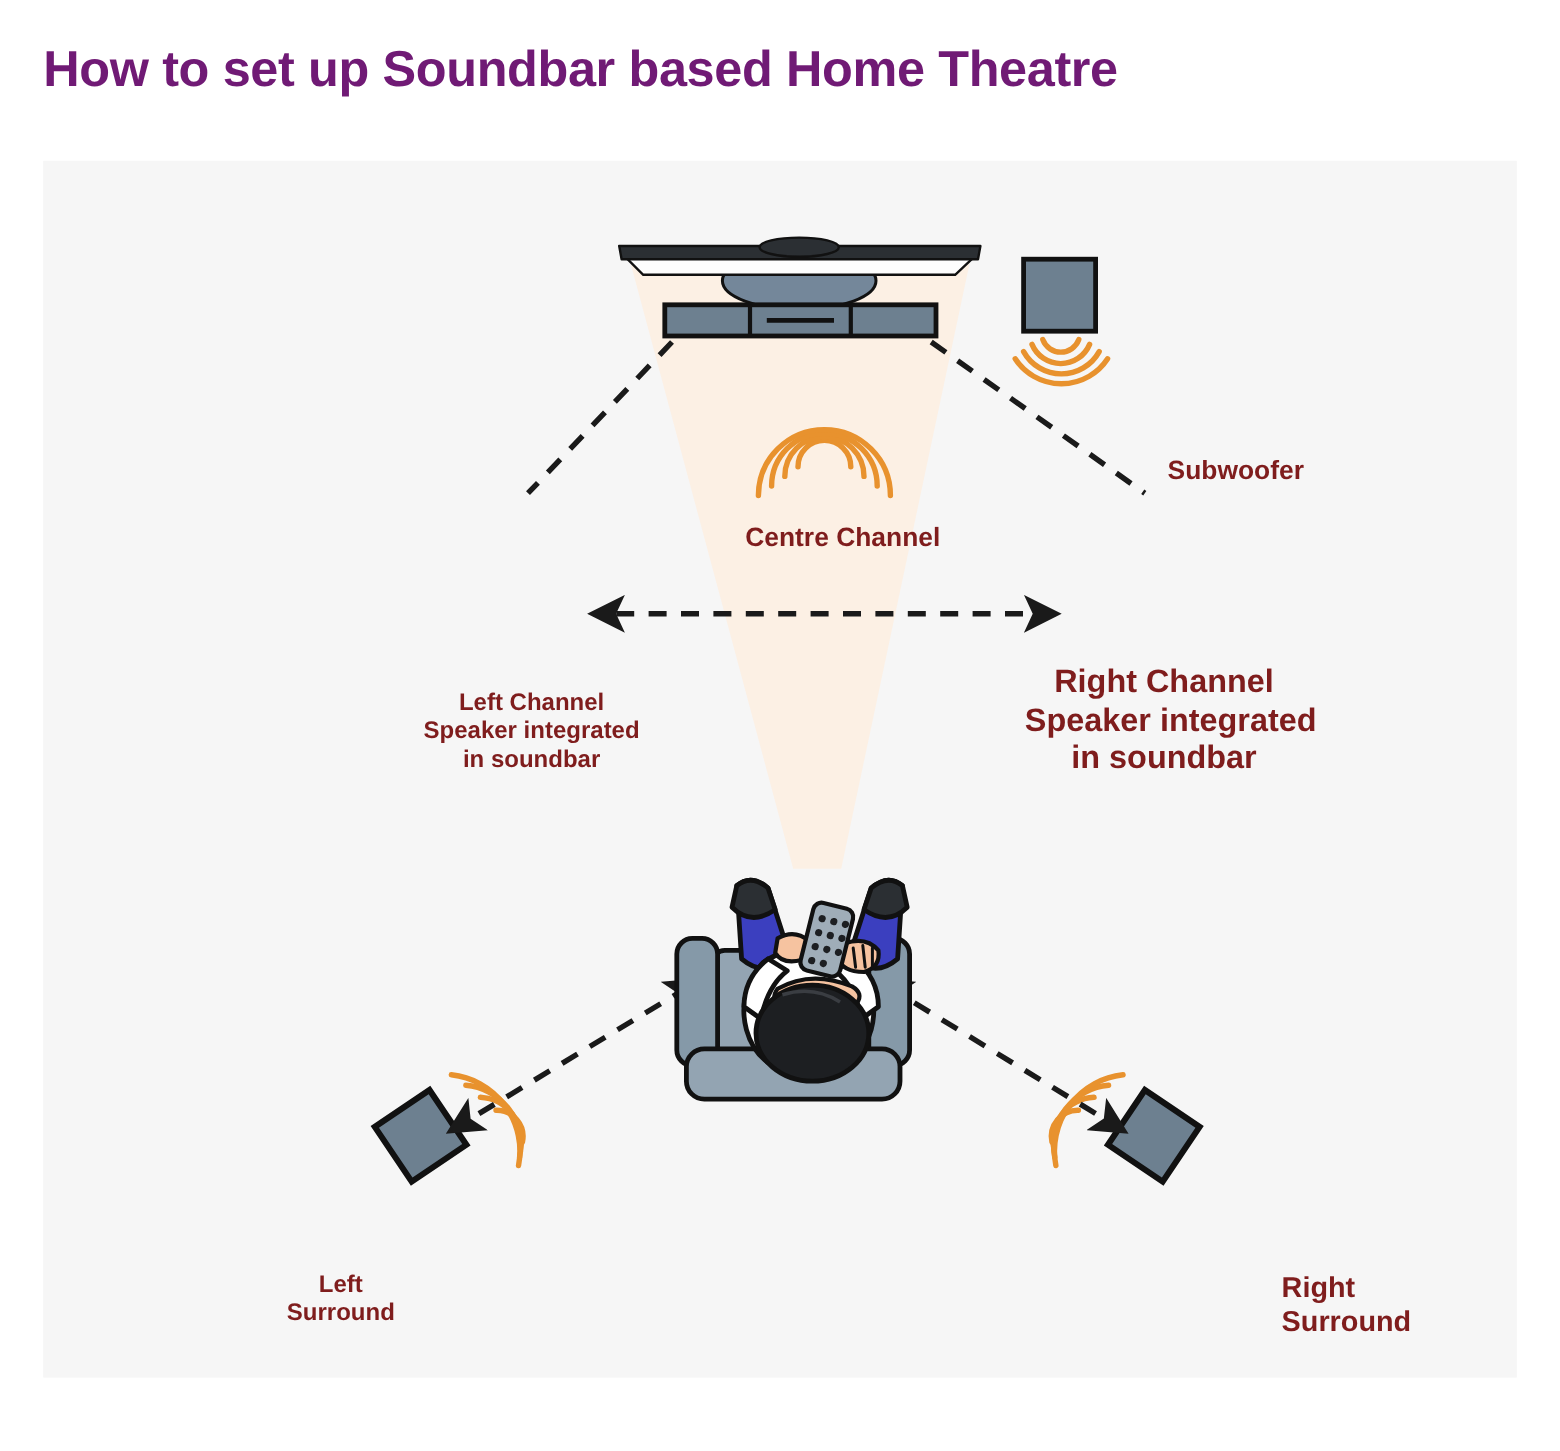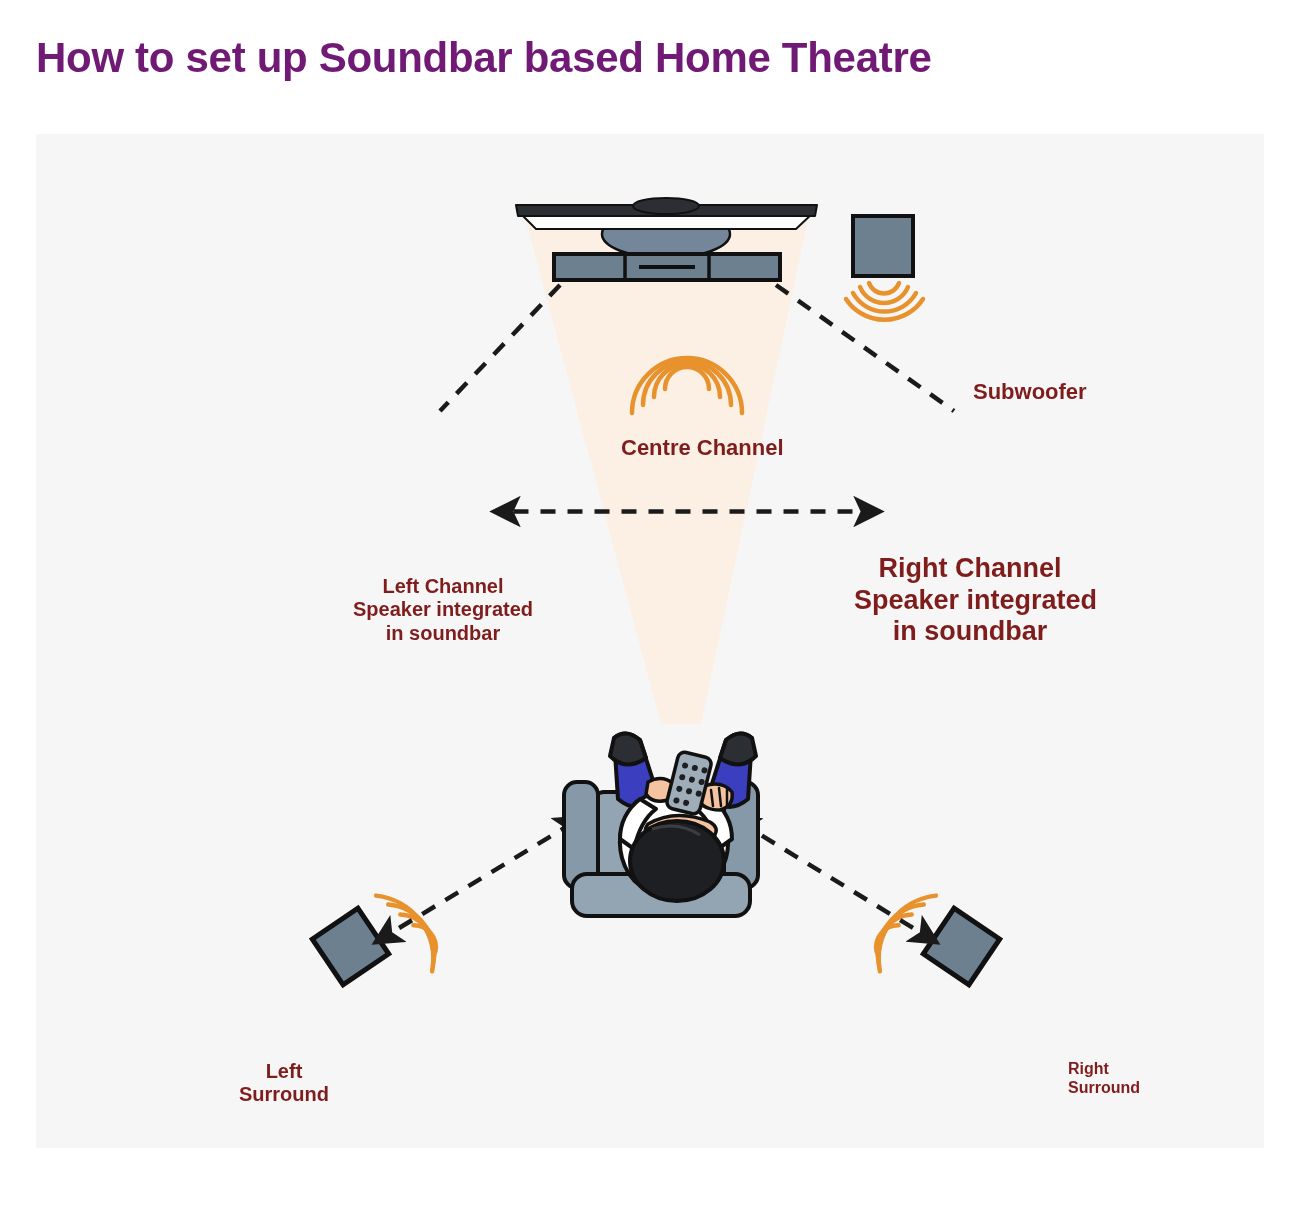--- a/index.html
+++ b/index.html
@@ -49,21 +49,21 @@
   }
   .lbl.c { text-align: center; }
   .lbl.l { text-align: left; }
   .lbl.r { text-align: center; }
 
   #label-subwoofer   { left: 937px; top: 245px; font-size: 22px; }
   #label-centre      { left: 585px; top: 301px; font-size: 22px; }
   #label-left-ch     { left: 293px; top: 419px; width: 228px; font-size: 20px; margin-top: 22px; }
   #label-right-ch    { left: 818px; top: 419px; width: 232px; font-size: 27px; }
   #label-left-sur    { left: 190px; top: 926px; width: 116px; font-size: 20px; }
-  #label-right-sur   { left: 1032px; top: 926px; width: 128px; font-size: 16px; }
+  #label-right-sur   { left: 1032px; top: 926px; width: 128px; font-size: 24px; }
 </style>
 </head>
 <body>
 
 <div id="page-title">How to set up Soundbar based Home Theatre</div>
 
 <div id="diagram-panel">
 
   <svg id="diagram-svg" viewBox="0 0 1228 1014" xmlns="http://www.w3.org/2000/svg">
 

